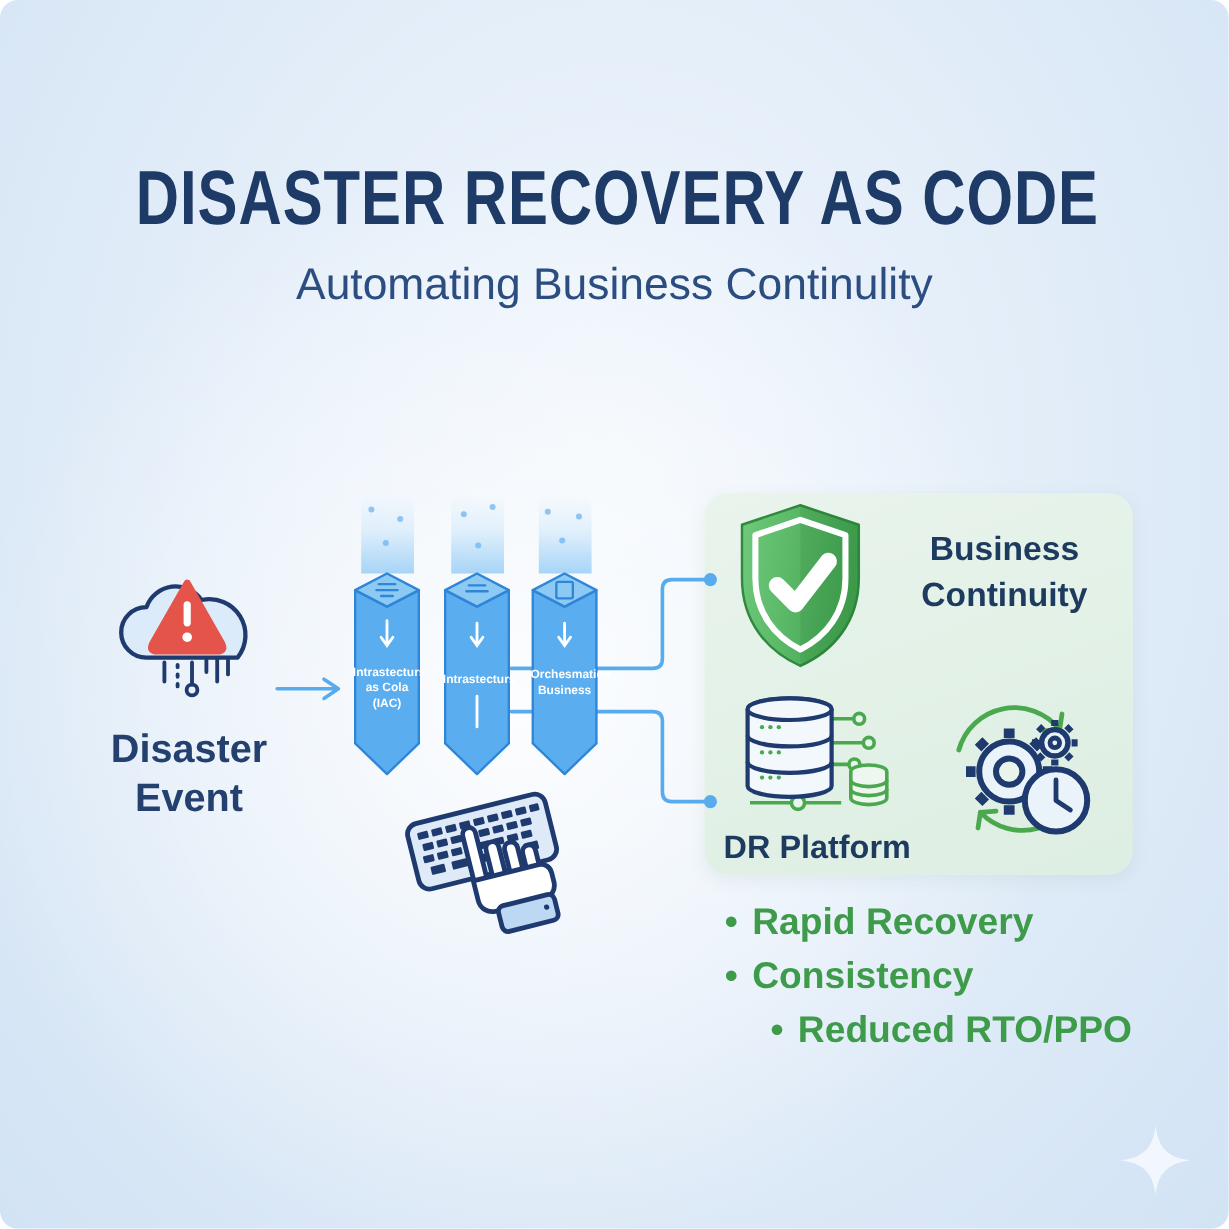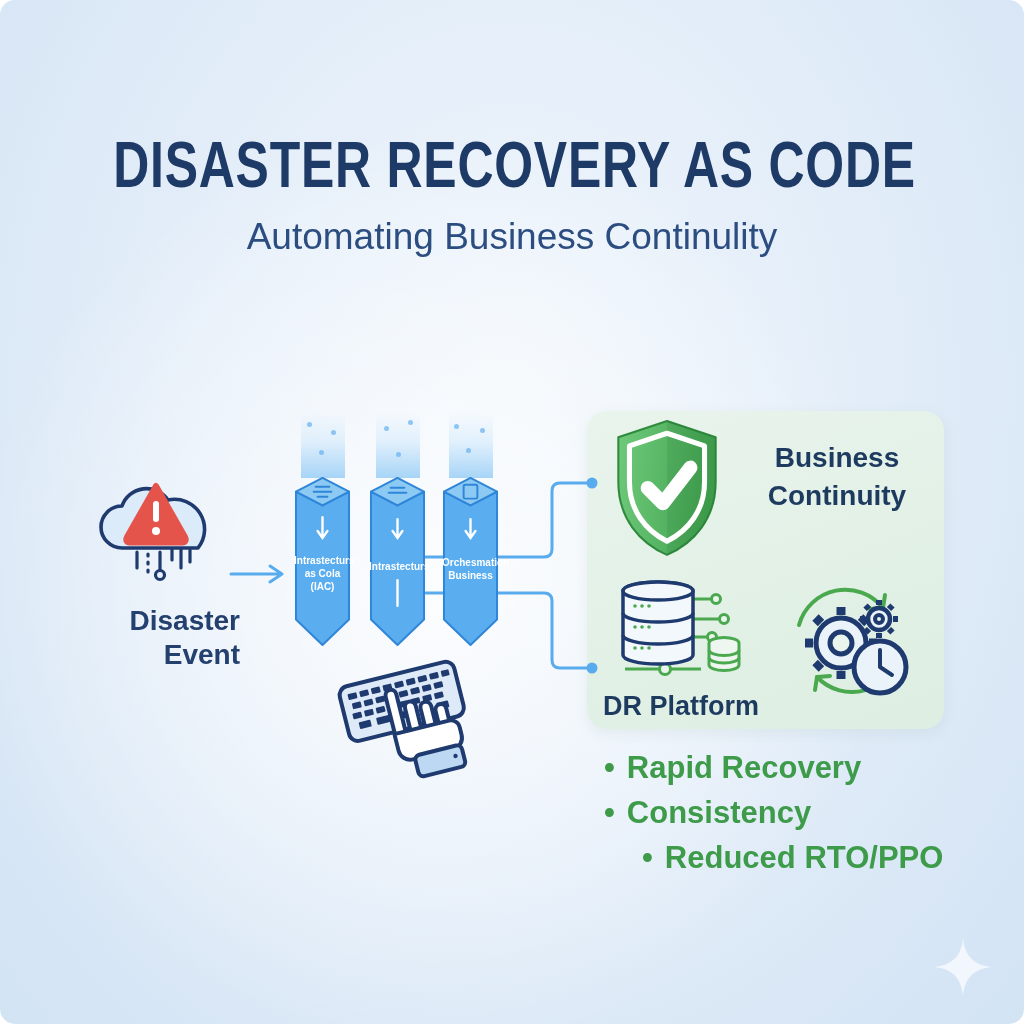--- a/index.html
+++ b/index.html
@@ -8,22 +8,22 @@
     background:radial-gradient(ellipse at 50% 38%, #f0f6fc 0%, #e4eef9 45%, #d2e3f4 100%);border-radius:15px;}
   #canvas .center-glow{position:absolute;left:0;top:0;width:1024px;height:1024px;
     background:radial-gradient(circle at 42% 58%, rgba(255,255,255,.85) 0%, rgba(255,255,255,0) 55%);pointer-events:none;}
   
   .hdr{position:absolute;left:0;top:128px;width:1024px;text-align:center;}
   .title{display:inline-block;font-weight:700;font-size:64px;letter-spacing:1px;color:#1e3a66;
     transform:scaleX(.78);transform-origin:50% 50%;white-space:nowrap;}
   .subtitle{margin-top:14px;font-weight:500;font-size:37px;color:#2b4d80;}
   
   .cloud-wrap{position:absolute;left:82px;top:456px;width:150px;height:132px;}
-  .disaster-label{position:absolute;left:75px;top:604px;width:165px;text-align:right;
-    font-size:28px;font-weight:600;color:#24406e;line-height:1.23;}
+  .disaster-label{position:absolute;left:75px;top:604px;width:165px;text-align:center;
+    font-size:33px;font-weight:600;color:#24406e;line-height:1.23;}
   .flow-arrow{position:absolute;left:228px;top:560px;}
   
   .glow{position:absolute;width:44px;height:66px;top:412px;border-radius:8px 8px 0 0;
     background:linear-gradient(to top, rgba(140,200,245,.75), rgba(185,222,250,.35) 55%, rgba(220,238,252,0));}
   .glow i{position:absolute;width:5px;height:5px;border-radius:50%;background:rgba(110,180,240,.75);}
   .pillar{position:absolute;top:476px;width:57px;height:172px;}
   .pillar .ptext{position:absolute;left:0;width:100%;text-align:center;color:#ffffff;
     font-size:10px;font-weight:700;line-height:1.3;}
   .connectors{position:absolute;left:420px;top:470px;}
   

